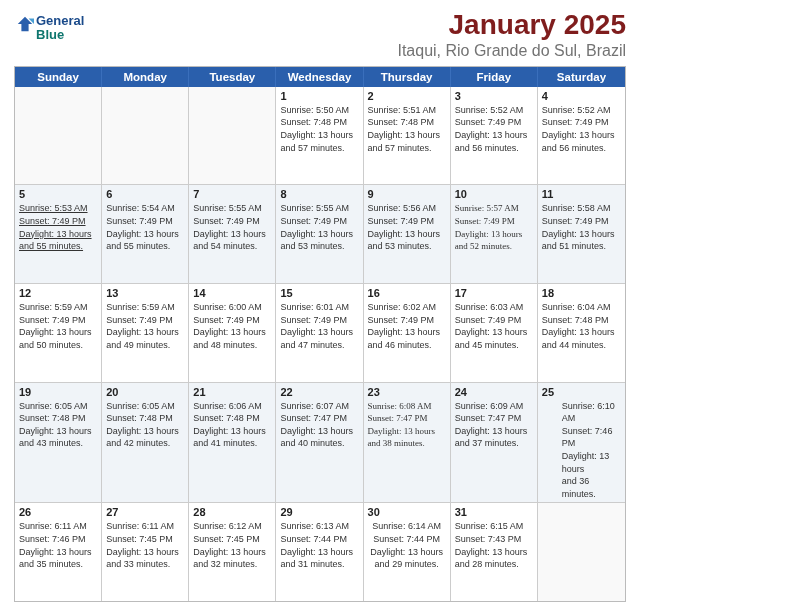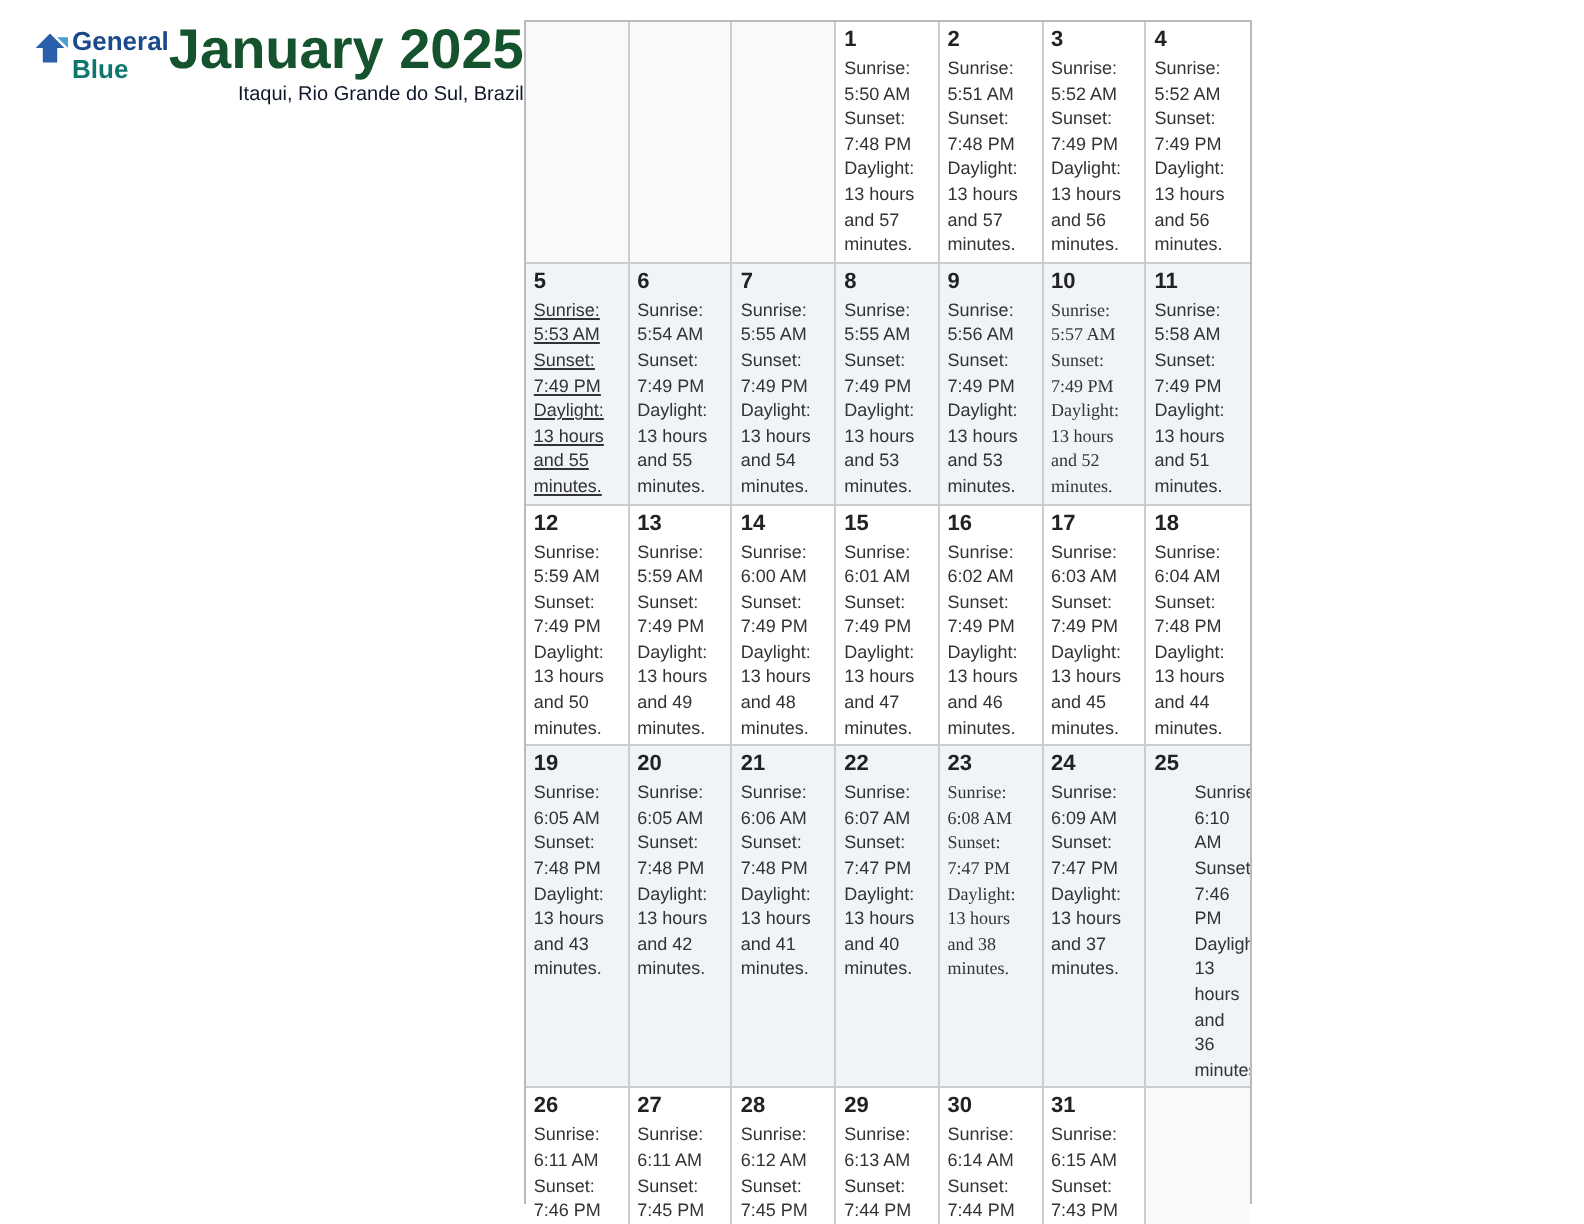--- a/index.html
+++ b/index.html
@@ -8,21 +8,21 @@
       height: 612px;
       font-family: Arial, sans-serif;
       background: #fff;
       overflow: hidden;
     }
     .page {
       width: 640px;
       height: 612px;
       padding: 10px 14px 10px 14px;
       display: flex;
-      flex-direction: row;
+      flex-direction: column;
     }
     .header {
       display: flex;
       align-items: flex-start;
       justify-content: space-between;
       margin-bottom: 6px;
     }
     .logo {
       display: flex;
       align-items: center;
@@ -34,26 +34,26 @@
       height: 18px;
       margin-left: 2px;
       margin-top: -4px;
     }
     .title-block {
       text-align: right;
     }
     .month-title {
       font-size: 28px;
       font-weight: bold;
-      color: #14532d;
+      color: #7f1d1d;
       line-height: 1.1;
     }
     .location {
-      font-size: 10px;
-      color: #0f172a;
+      font-size: 16px;
+      color: #737373;
       margin-top: 1px;
     }
     .calendar {
       flex: 1;
       display: flex;
       flex-direction: column;
       border: 1px solid #bbb;
     }
     .cal-header {
       display: grid;
@@ -122,20 +122,29 @@
         <div style="font-size:13px;font-weight:bold;color:#0f766e;line-height:1.1;">Blue</div>
       </div>
     </div>
     <div class="title-block">
       <div class="month-title">January 2025</div>
       <div class="location">Itaqui, Rio Grande do Sul, Brazil</div>
     </div>
   </div>
 
   <div class="calendar">
+    <div class="cal-header" id="cal-header">
+        <div class="cal-header-cell">Sunday</div>
+        <div class="cal-header-cell">Monday</div>
+        <div class="cal-header-cell">Tuesday</div>
+        <div class="cal-header-cell">Wednesday</div>
+        <div class="cal-header-cell">Thursday</div>
+        <div class="cal-header-cell">Friday</div>
+        <div class="cal-header-cell">Saturday</div>
+      </div>
     <div class="cal-body" id="cal-body">
         <div class="cal-row">
           <div class="cal-cell empty"></div>
           <div class="cal-cell empty"></div>
           <div class="cal-cell empty"></div>
           <div class="cal-cell">
             <div class="day-num">1</div>
             <div class="cell-info" style="white-space: pre-line;">Sunrise: 5:50 AM
 Sunset: 7:48 PM
 Daylight: 13 hours
@@ -340,21 +349,21 @@
           </div>
           <div class="cal-cell">
             <div class="day-num">29</div>
             <div class="cell-info" style="white-space: pre-line;">Sunrise: 6:13 AM
 Sunset: 7:44 PM
 Daylight: 13 hours
 and 31 minutes.</div>
           </div>
           <div class="cal-cell">
             <div class="day-num">30</div>
-            <div class="cell-info" style="white-space: pre-line;">Sunrise: 6:14 AM
+            <div class="cell-info" style="white-space: pre-line; text-align: center;">Sunrise: 6:14 AM
 Sunset: 7:44 PM
 Daylight: 13 hours
 and 29 minutes.</div>
           </div>
           <div class="cal-cell">
             <div class="day-num">31</div>
             <div class="cell-info" style="white-space: pre-line;">Sunrise: 6:15 AM
 Sunset: 7:43 PM
 Daylight: 13 hours
 and 28 minutes.</div>

